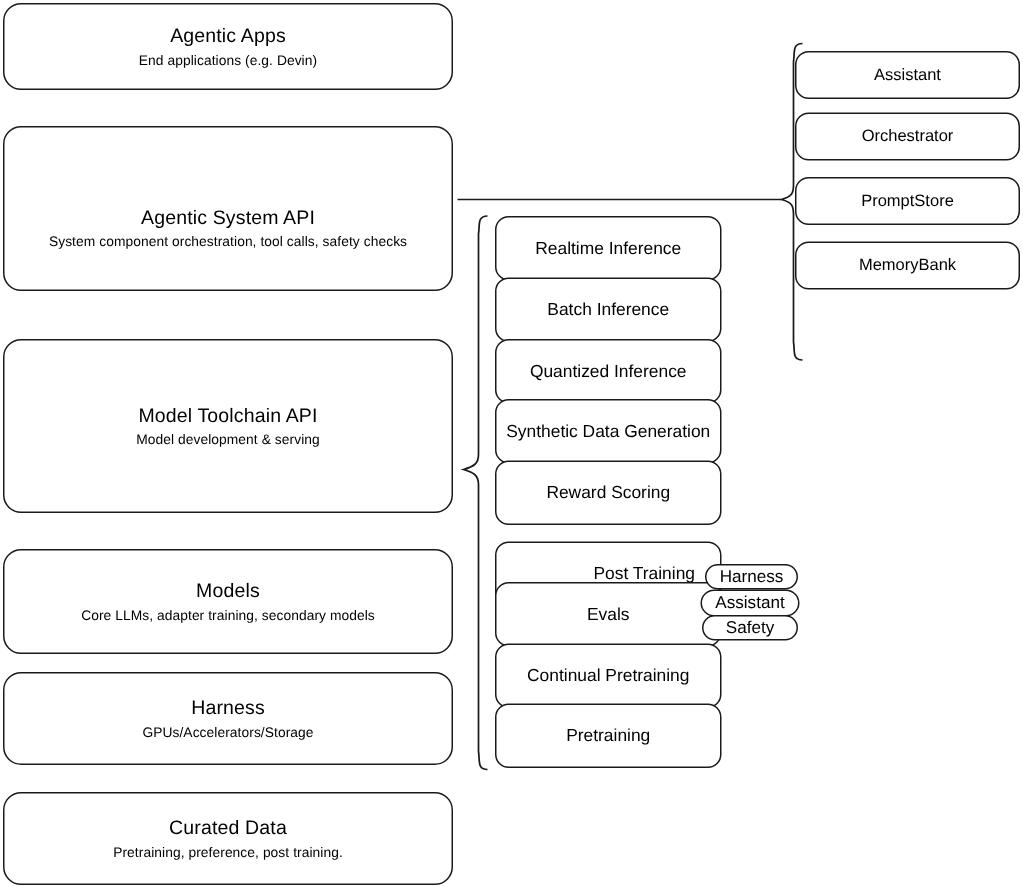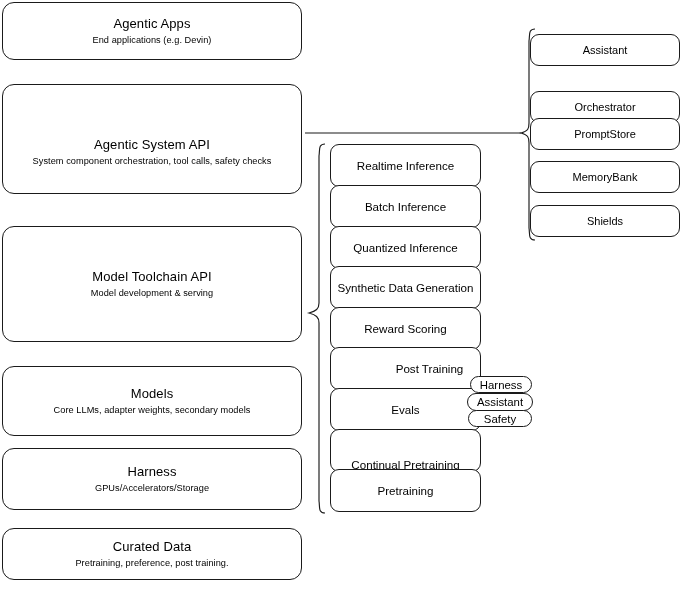--- a/index.html
+++ b/index.html
@@ -115,32 +115,32 @@
   <div class="node layer" style="top:226px; height:116px;">
     <div class="inner">
       <div class="title">Model Toolchain API</div>
       <div class="subtitle">Model development &amp; serving</div>
     </div>
   </div>
 
   <div class="node layer" style="top:366px; height:70px;">
     <div class="inner">
       <div class="title">Models</div>
-      <div class="subtitle">Core LLMs, adapter weights, secondary models</div>
+      <div class="subtitle">Core LLMs, adapter training, secondary models</div>
     </div>
   </div>
 
   <div class="node layer" style="top:448px; height:62px;">
     <div class="inner">
       <div class="title">Harness</div>
       <div class="subtitle">GPUs/Accelerators/Storage</div>
     </div>
   </div>
 
-  <div class="node layer" style="top:528px; height:52px;">
+  <div class="node layer" style="top:528px; height:62px;">
     <div class="inner">
       <div class="title">Curated Data</div>
       <div class="subtitle">Pretraining, preference, post training.</div>
     </div>
   </div>
 
   <svg class="overlay" viewBox="0 0 682 591" xmlns="http://www.w3.org/2000/svg">
 
     <path d="M 305 133 L 521 133" stroke="#1a1a1a" stroke-width="1.15" fill="none"></path>
 
@@ -169,52 +169,49 @@
   </div>
   <div class="node mid" style="top:226px;">
     <span>Quantized Inference</span>
   </div>
   <div class="node mid" style="top:266px;">
     <span>Synthetic Data Generation</span>
   </div>
   <div class="node mid" style="top:307px;">
     <span>Reward Scoring</span>
   </div>
-  <div class="node mid" style="top:347px;padding-left:48px;">
+  <div class="node mid" style="top:361px;padding-left:48px;">
     <span>Post Training</span>
   </div>
   <div class="node mid" style="top:388px;">
     <span>Evals</span>
   </div>
-  <div class="node mid" style="top:429px;justify-content:flex-end;">
+  <div class="node mid" style="top:429px;">
     <span>Continual Pretraining</span>
   </div>
   <div class="node mid" style="top:469px;">
     <span>Pretraining</span>
   </div>
 
   <div class="pill" style="left:470px; top:376px; width:62px; height:17px;">
     <span>Harness</span>
   </div>
   <div class="pill" style="left:467px; top:393px; width:66px; height:18px;">
     <span>Assistant</span>
   </div>
   <div class="pill" style="left:468px; top:410px; width:64px; height:17px;">
     <span>Safety</span>
   </div>
 
   <div class="node right" style="top:34px;">
     <span>Assistant</span>
   </div>
-  <div class="node right" style="top:91px;">
+  <div class="node right" style="top:75px;">
     <span>Orchestrator</span>
   </div>
   <div class="node right" style="top:118px;">
     <span>PromptStore</span>
   </div>
   <div class="node right" style="top:161px;">
     <span>MemoryBank</span>
   </div>
-  <div class="node right" style="top:205px;">
-    <span>Shields</span>
-  </div>
 
 </div>
 
 </body></html>

